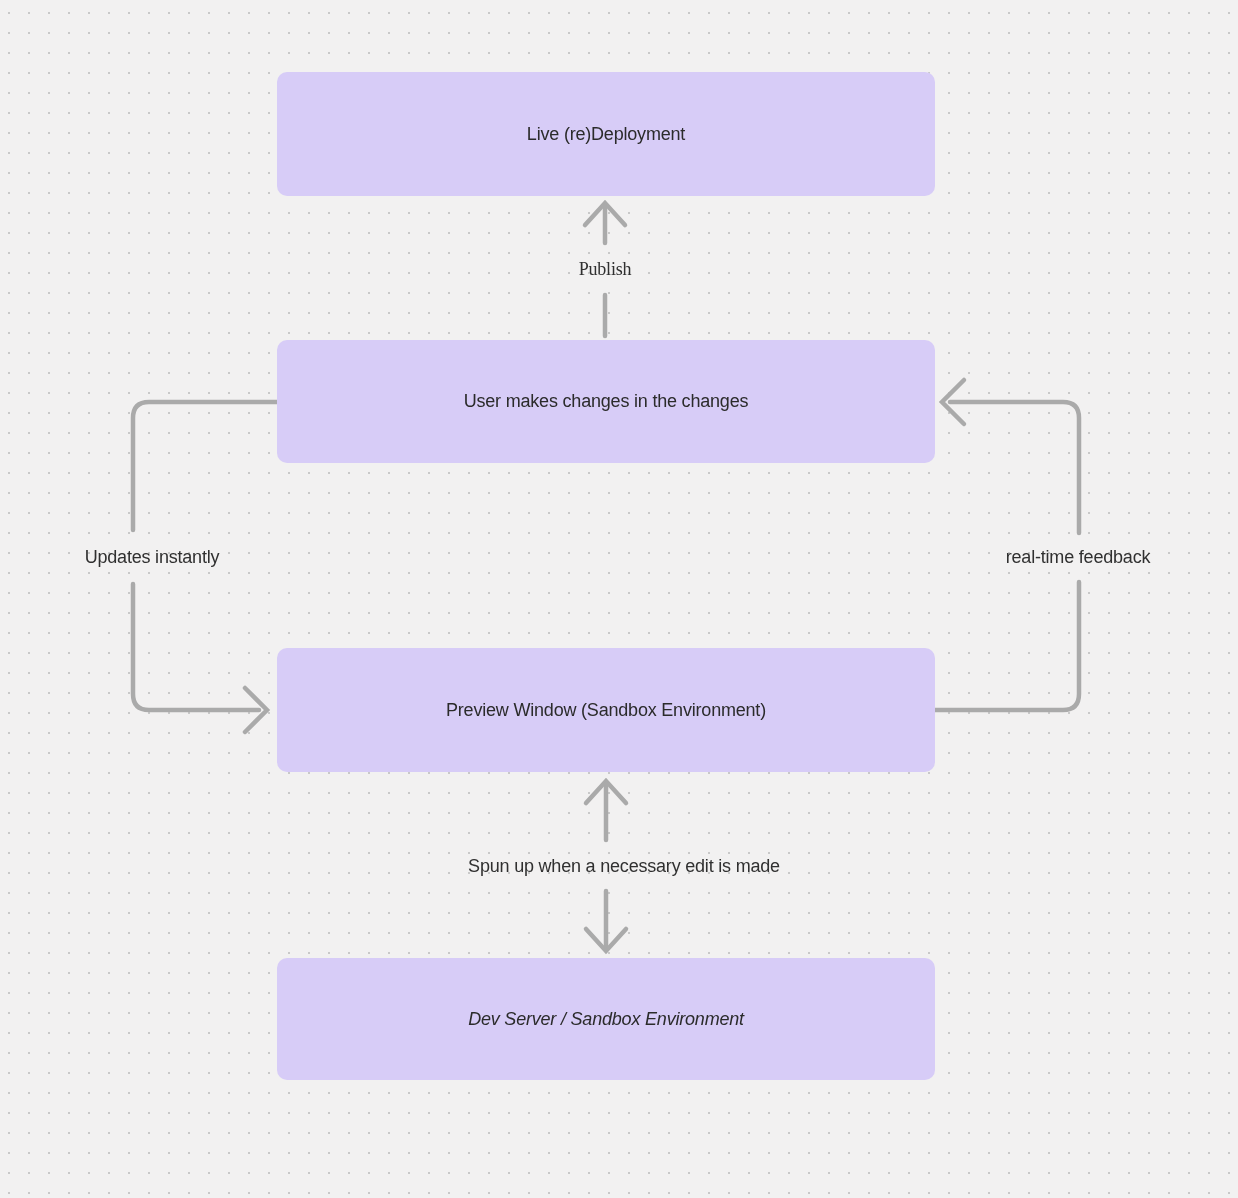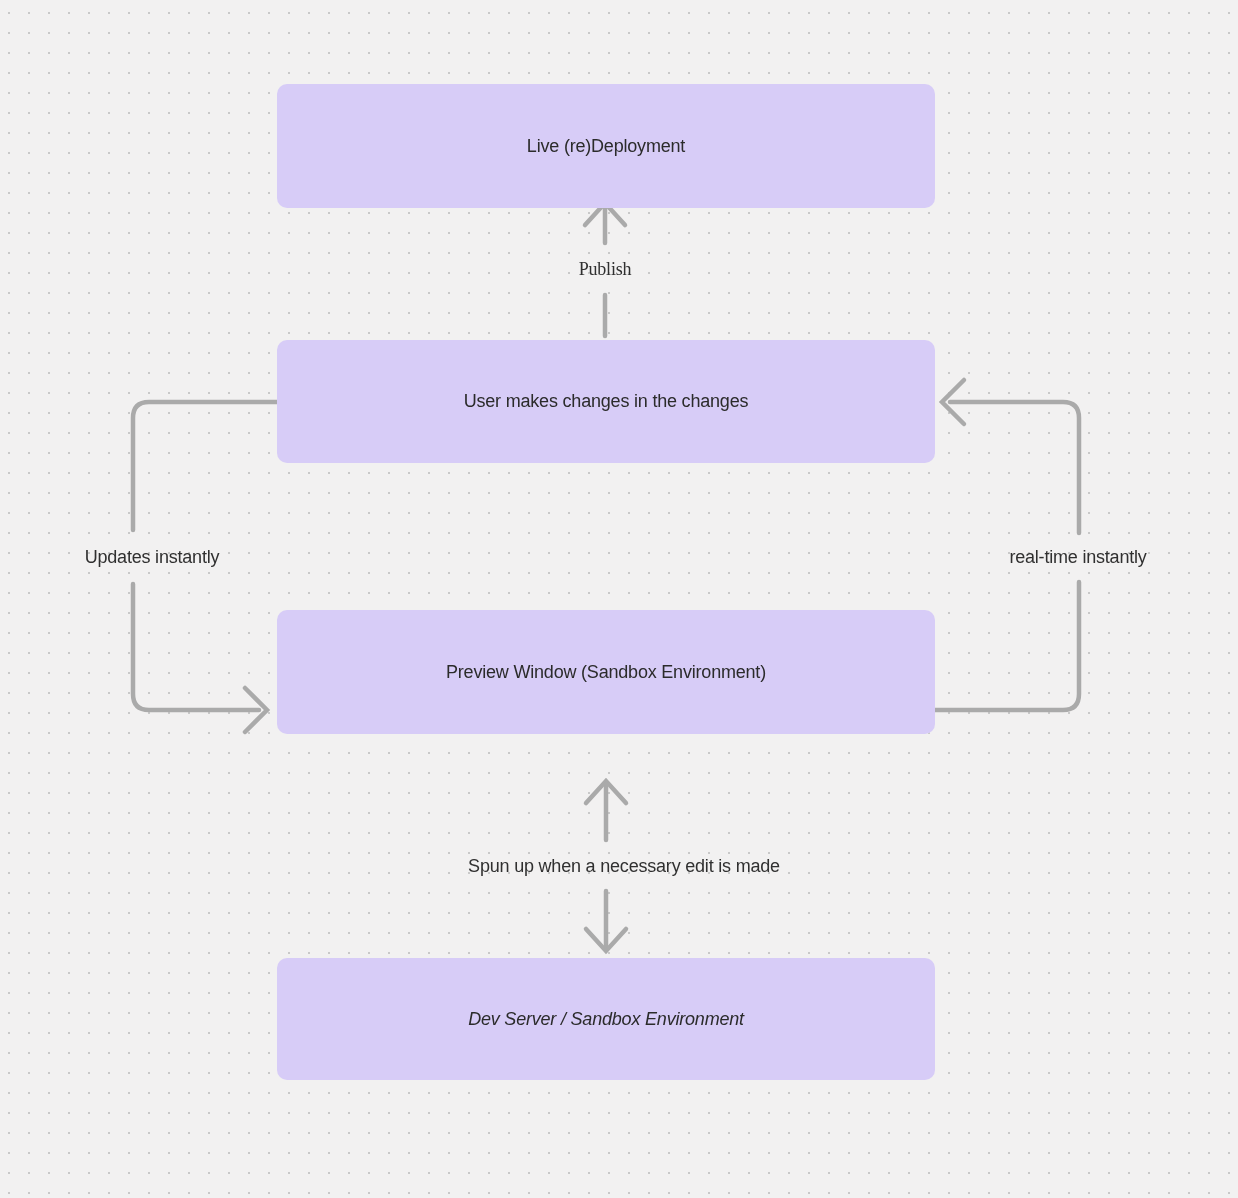--- a/index.html
+++ b/index.html
@@ -90,35 +90,35 @@
   <g>
     <polyline class="edge-head" points="586,803 606,781 626,803"></polyline>
     <line class="edge" x1="606" y1="784" x2="606" y2="840"></line>
   </g>
   <g>
     <line class="edge" x1="606" y1="891" x2="606" y2="947"></line>
     <polyline class="edge-head" points="586,929 606,951 626,929"></polyline>
   </g>
 </svg>
 
-<div class="node" style="top:72px;height:124px;margin-top:12px;">
+<div class="node" style="top:72px;height:124px;">
   <span>Live (re)Deployment</span>
 </div>
 
 <div class="node" style="top:340px;height:123px;">
   <span>User makes changes in the changes</span>
 </div>
 
-<div class="node" style="top:610px;height:124px;">
+<div class="node" style="top:648px;height:124px;">
   <span>Preview Window (Sandbox Environment)</span>
 </div>
 
 <div class="node" style="top:958px;height:122px;font-style:italic;">
   <span>Dev Server / Sandbox Environment</span>
 </div>
 
 <div class="edge-label" style="left:605px;top:269px;font-family:Liberation Serif, serif;">Publish</div>
 
 <div class="edge-label" style="left:132px;top:557px;margin-left:20px;">Updates instantly</div>
 
-<div class="edge-label" style="left:1078px;top:557px;">real-time instantly</div>
+<div class="edge-label" style="left:1078px;top:557px;">real-time feedback</div>
 
 <div class="edge-label" style="left:624px;top:866px;">Spun up when a necessary edit is made</div>
 
 </body></html>

